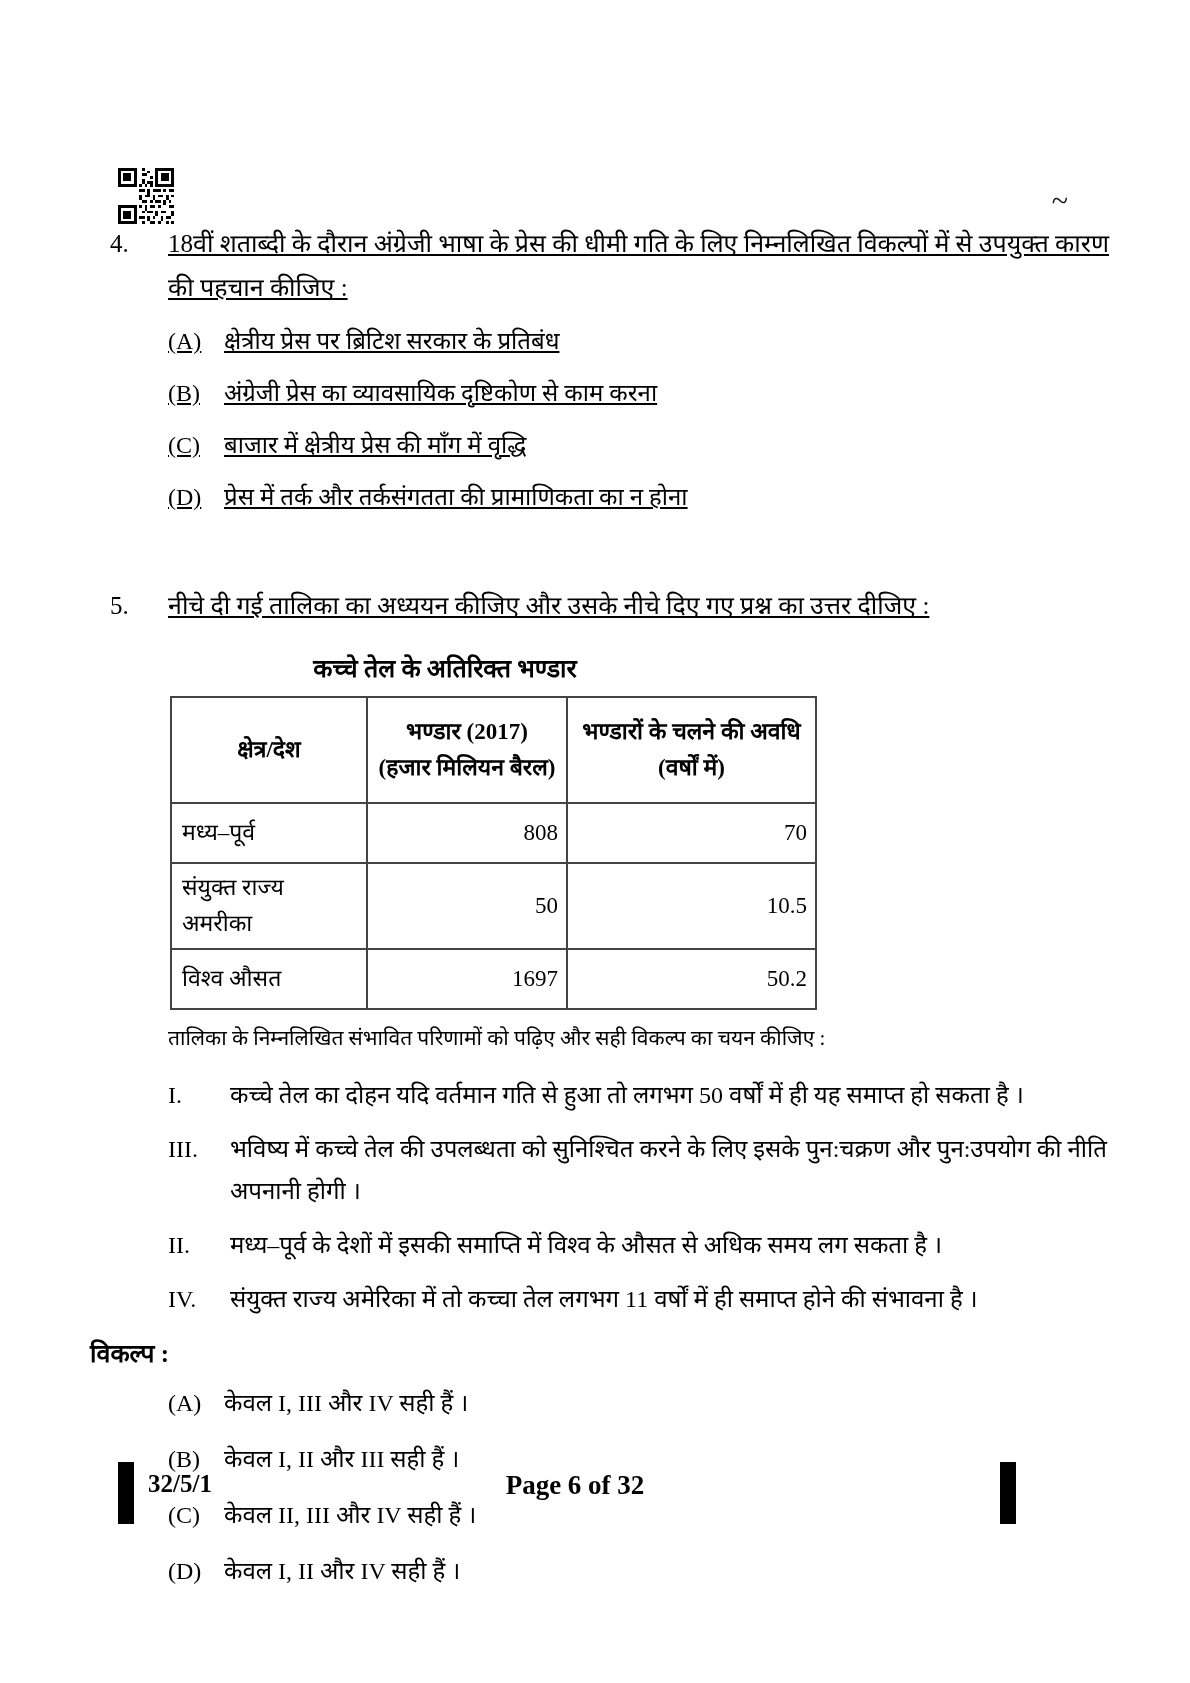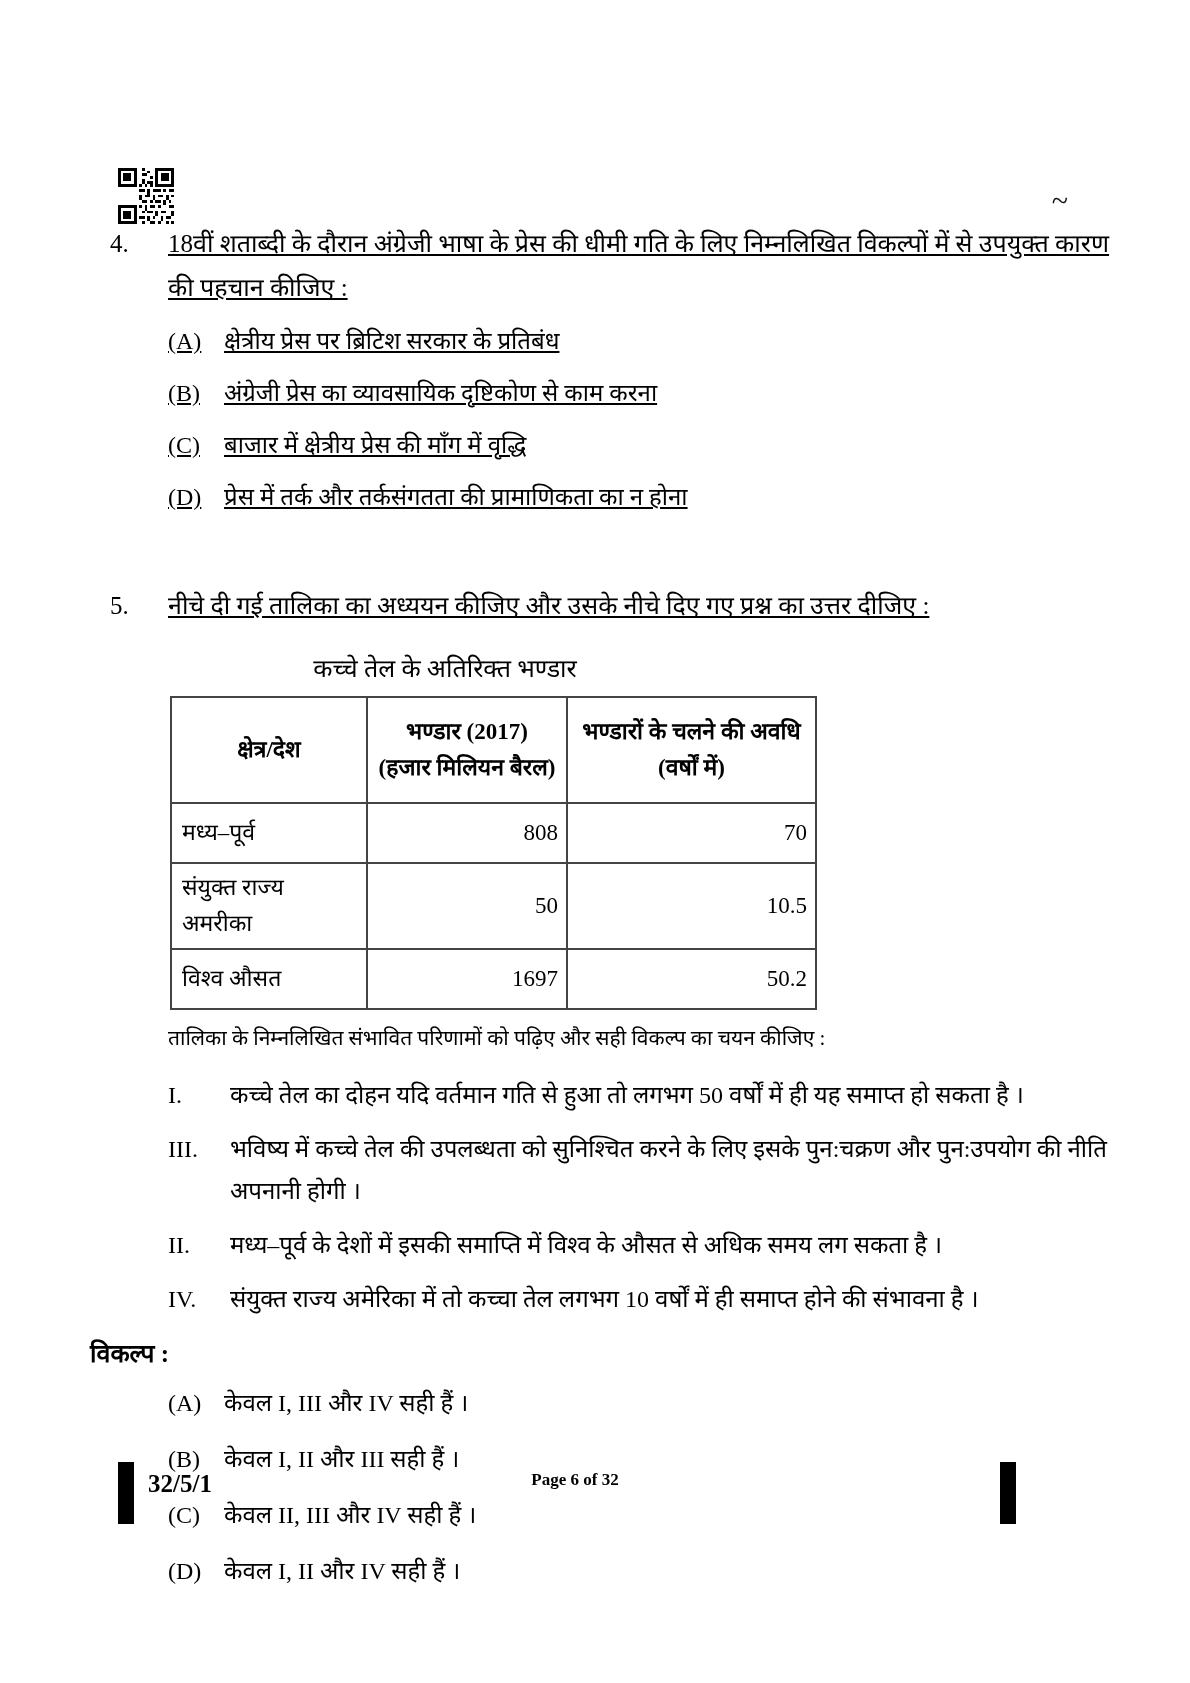--- a/index.html
+++ b/index.html
@@ -98,21 +98,21 @@
     line-height: 42px;
   }
 
   
   .qgap { height: 56px; }
 
   
   .tbl-title {
     text-align: center;
     font-size: 25px;
-    font-weight: normal;
+    font-weight: bold;
     margin: 22px 0 12px 0;
     padding-right: 300px;
   }
   .tbl-wrap {
     padding-left: 170px;
   }
   table.data {
     border-collapse: collapse;
     width: 645px;
     table-layout: fixed;
@@ -209,21 +209,21 @@
     top: 8px;
     font-size: 25px;
     font-weight: bold;
   }
   .pageno {
     position: absolute;
     left: 0;
     top: 8px;
     width: 1190px;
     text-align: center;
-    font-size: 17px;
+    font-size: 27px;
     font-weight: bold;
     padding-right: 40px;
     box-sizing: border-box;
   }
 </style>
 </head>
 <body>
 
 <div class="page">
 
@@ -387,21 +387,21 @@
       <div class="strow">
         <div class="stnum">III.</div>
         <div class="sttext">भविष्य में कच्चे तेल की उपलब्धता को सुनिश्चित करने के लिए इसके पुन:चक्रण और पुन:उपयोग की नीति अपनानी होगी  ।</div>
       </div>
       <div class="strow">
         <div class="stnum">II.</div>
         <div class="sttext">मध्य–पूर्व के देशों में इसकी समाप्ति में विश्व के औसत से अधिक समय लग सकता है ।</div>
       </div>
       <div class="strow">
         <div class="stnum">IV.</div>
-        <div class="sttext">संयुक्त राज्य अमेरिका में तो कच्चा तेल लगभग 10 वर्षों में ही समाप्त होने की संभावना है ।</div>
+        <div class="sttext">संयुक्त राज्य अमेरिका में तो कच्चा तेल लगभग 11 वर्षों में ही समाप्त होने की संभावना है ।</div>
       </div>
     </div>
 
     <div class="opt-head">विकल्प :</div>
 
     <div class="final-opts">
       <div class="optrow">
         <div class="optlab">(A)</div>
         <div class="opttext">केवल I, III और IV सही हैं ।</div>
       </div>

